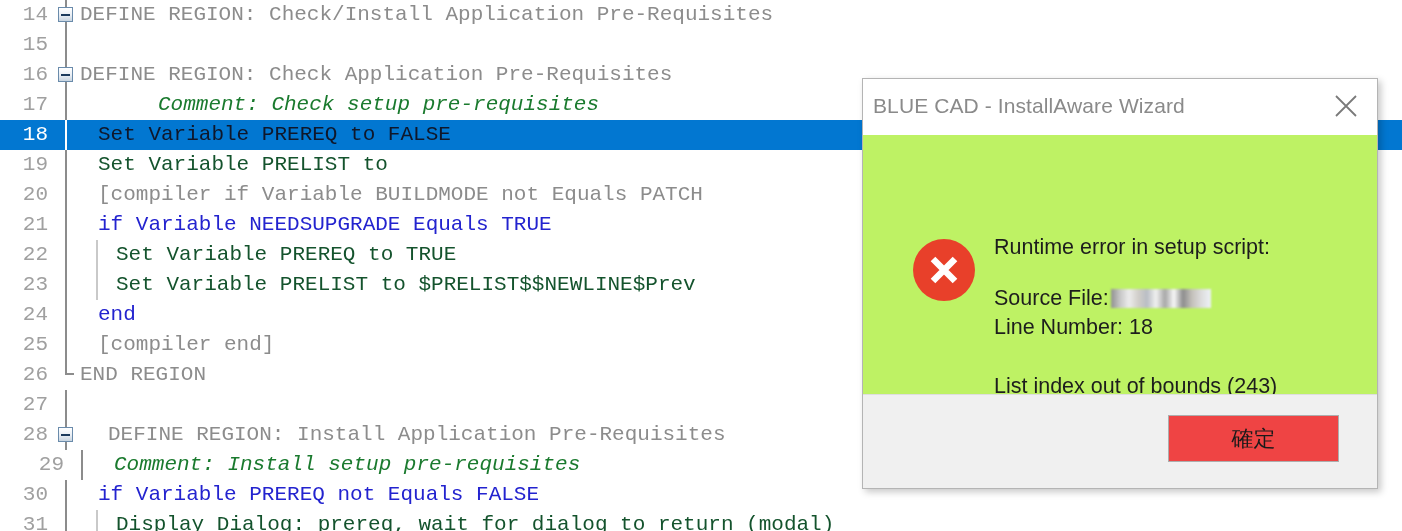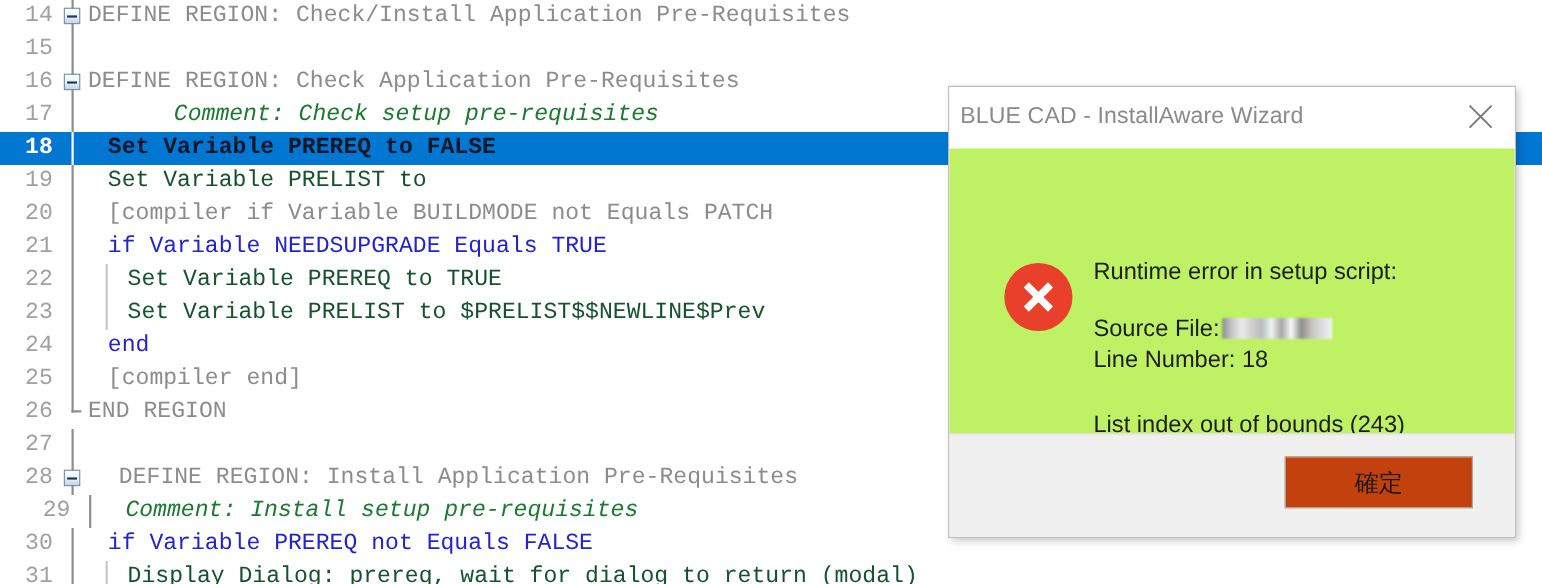--- a/index.html
+++ b/index.html
@@ -189,21 +189,21 @@
     position: absolute;
     left: 0; bottom: 0;
     width: 100%; height: 93px;
     background: #f0f0f0;
     border-top: 1px solid #dedede;
   }
   #ok-button {
     position: absolute;
     left: 305px; top: 20px;
     width: 171px; height: 47px;
-    background: #c2410c;
+    background: #ef4444;
     border: 1px solid #adadad;
     box-sizing: border-box;
     font-family: "Liberation Sans", "DejaVu Sans", sans-serif;
     font-size: 22px;
     color: #1a1a1a;
     line-height: 45px;
     text-align: center;
     cursor: default;
   }
 </style>
@@ -236,21 +236,21 @@
       </div>
       <div class="codetext" style="left: 80px;"><span class="tok-gray">DEFINE REGION: Check Application Pre-Requisites</span></div>
     </div>
     <div class="code-line" style="top: 90px; position: absolute; left: 0px; width: 1402px;">
       <div class="gutter">17</div>
       <div class="foldcol">
         <div class="guide"></div>
       </div>
       <div class="codetext" style="left: 114px; margin-left: 44px;"><span class="tok-green">Comment: Check setup pre-requisites</span></div>
     </div>
-    <div class="code-line selected" style="top: 120px; position: absolute; left: 0px; width: 1402px; font-weight: bold;">
+    <div class="code-line selected" style="top: 120px; position: absolute; left: 0px; width: 1402px;">
       <div class="gutter">18</div>
       <div class="foldcol">
         <div class="guide"></div>
       </div>
       <div class="codetext" style="left: 98px;"><span class="tok-white">Set Variable PREREQ to FALSE</span></div>
     </div>
     <div class="code-line" style="top: 150px; position: absolute; left: 0px; width: 1402px;">
       <div class="gutter">19</div>
       <div class="foldcol">
         <div class="guide"></div>

